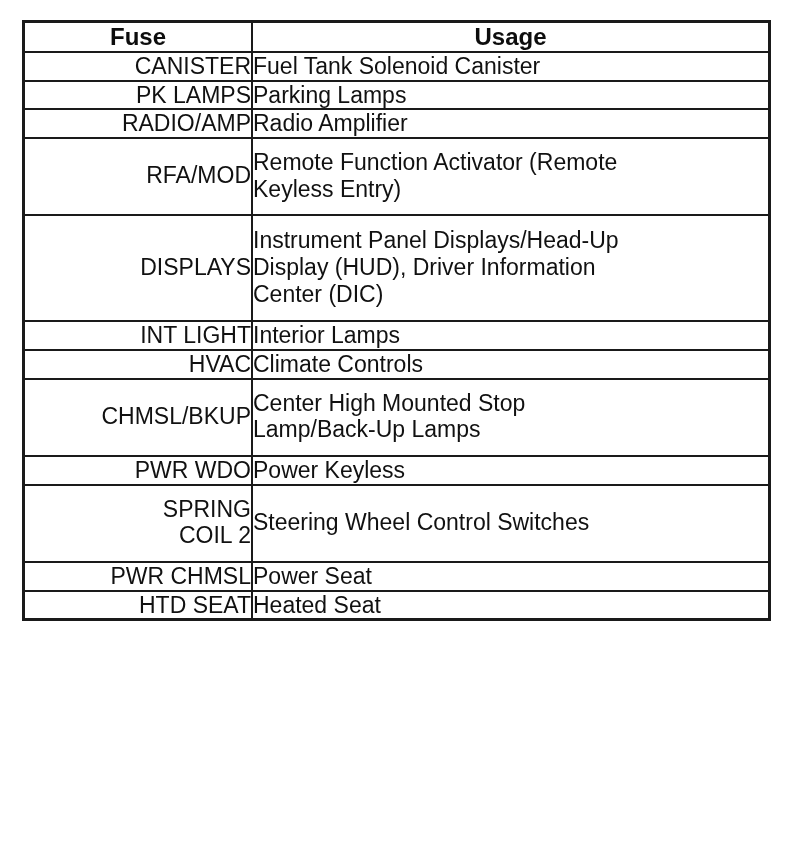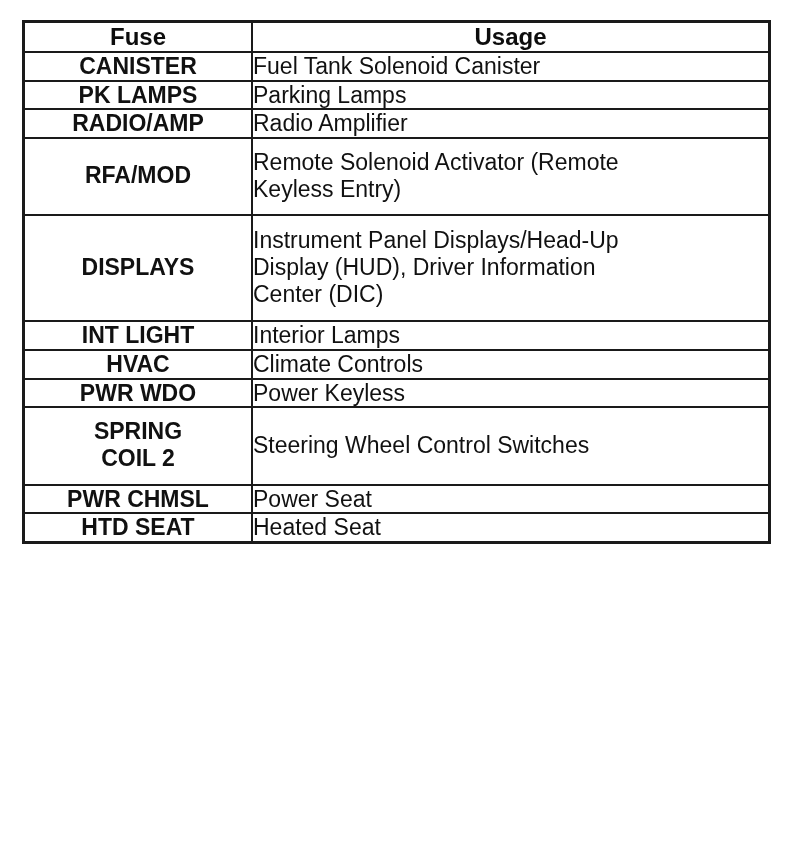--- a/index.html
+++ b/index.html
@@ -52,22 +52,21 @@
   .cell-fuse,
   .cell-usage {
     font-size: 23px;
     line-height: 1.16;
     color: #111111;
     padding: 7px 10px 9px 10px;
     white-space: pre-line;
   }
 
   .cell-fuse {
-    text-align: center;
-    font-weight: bold;
+    text-align: right;
   }
 
   .cell-usage {
     text-align: left;
     padding-left: 13px;
   }
 
   .head-cell {
     font-size: 24px;
     font-weight: bold;
@@ -105,36 +104,41 @@
         <tr>
           <td class="cell-fuse">PK LAMPS</td>
           <td class="cell-usage">Parking Lamps</td>
         </tr>
         <tr>
           <td class="cell-fuse">RADIO/AMP</td>
           <td class="cell-usage">Radio Amplifier</td>
         </tr>
         <tr class="row-tall">
           <td class="cell-fuse">RFA/MOD</td>
-          <td class="cell-usage">Remote Solenoid Activator (Remote
+          <td class="cell-usage">Remote Function Activator (Remote
 Keyless Entry)</td>
         </tr>
         <tr class="row-xtall">
           <td class="cell-fuse">DISPLAYS</td>
           <td class="cell-usage">Instrument Panel Displays/Head-Up
 Display (HUD), Driver Information
 Center (DIC)</td>
         </tr>
         <tr>
           <td class="cell-fuse">INT LIGHT</td>
           <td class="cell-usage">Interior Lamps</td>
         </tr>
         <tr>
           <td class="cell-fuse">HVAC</td>
           <td class="cell-usage">Climate Controls</td>
+        </tr>
+        <tr class="row-tall">
+          <td class="cell-fuse">CHMSL/BKUP</td>
+          <td class="cell-usage">Center High Mounted Stop
+Lamp/Back-Up Lamps</td>
         </tr>
         <tr>
           <td class="cell-fuse">PWR WDO</td>
           <td class="cell-usage">Power Keyless</td>
         </tr>
         <tr class="row-tall">
           <td class="cell-fuse">SPRING
 COIL 2</td>
           <td class="cell-usage">Steering Wheel Control Switches</td>
         </tr>

